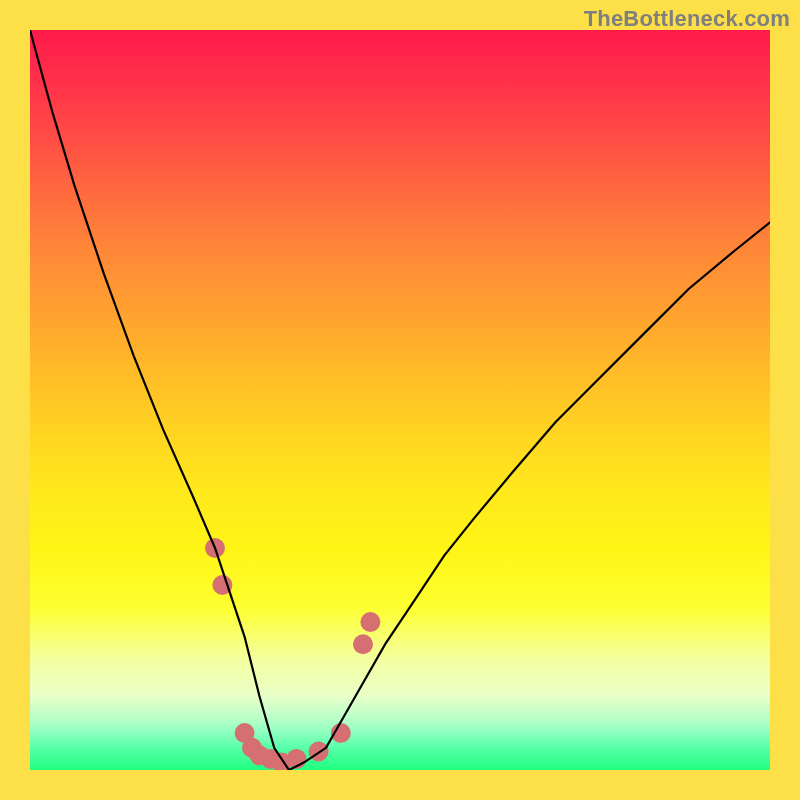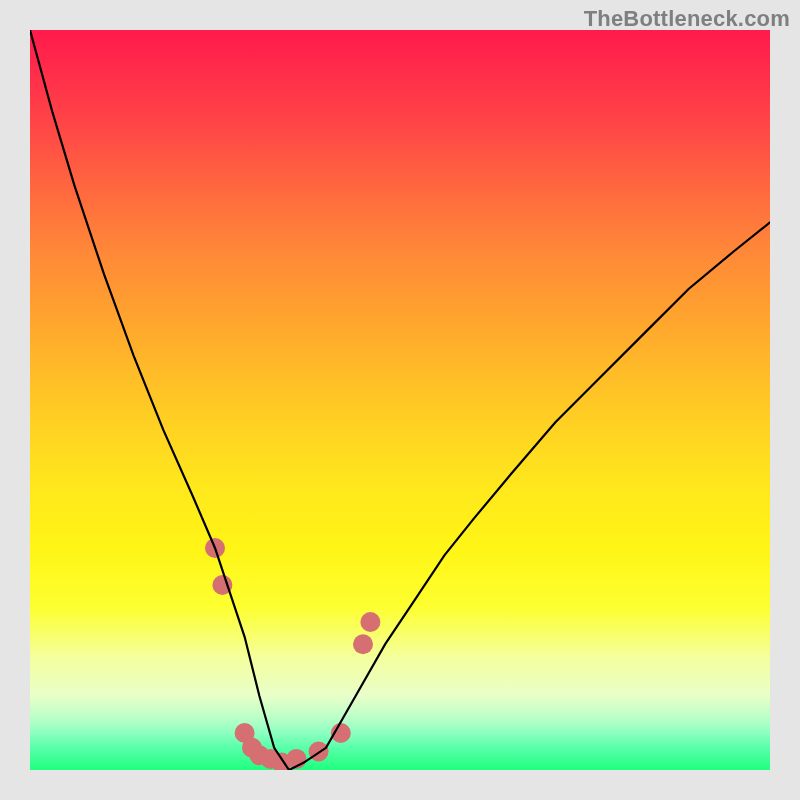--- a/index.html
+++ b/index.html
@@ -1,19 +1,19 @@
 <!DOCTYPE html>
 <html><head>
   <meta charset="utf-8">
   <style>
     body { margin: 0; padding: 0; background: #000; }
     .outer {
       width: 800px;
       height: 800px;
-      background: #e5e5e5;
+      background: #fde047;
       position: relative;
     }
     .watermark {
       position: absolute;
       top: 6px;
       right: 10px;
       color: #7f7f7f;
       font-family: Arial, Helvetica, sans-serif;
       font-size: 22px;
       font-weight: 600;

